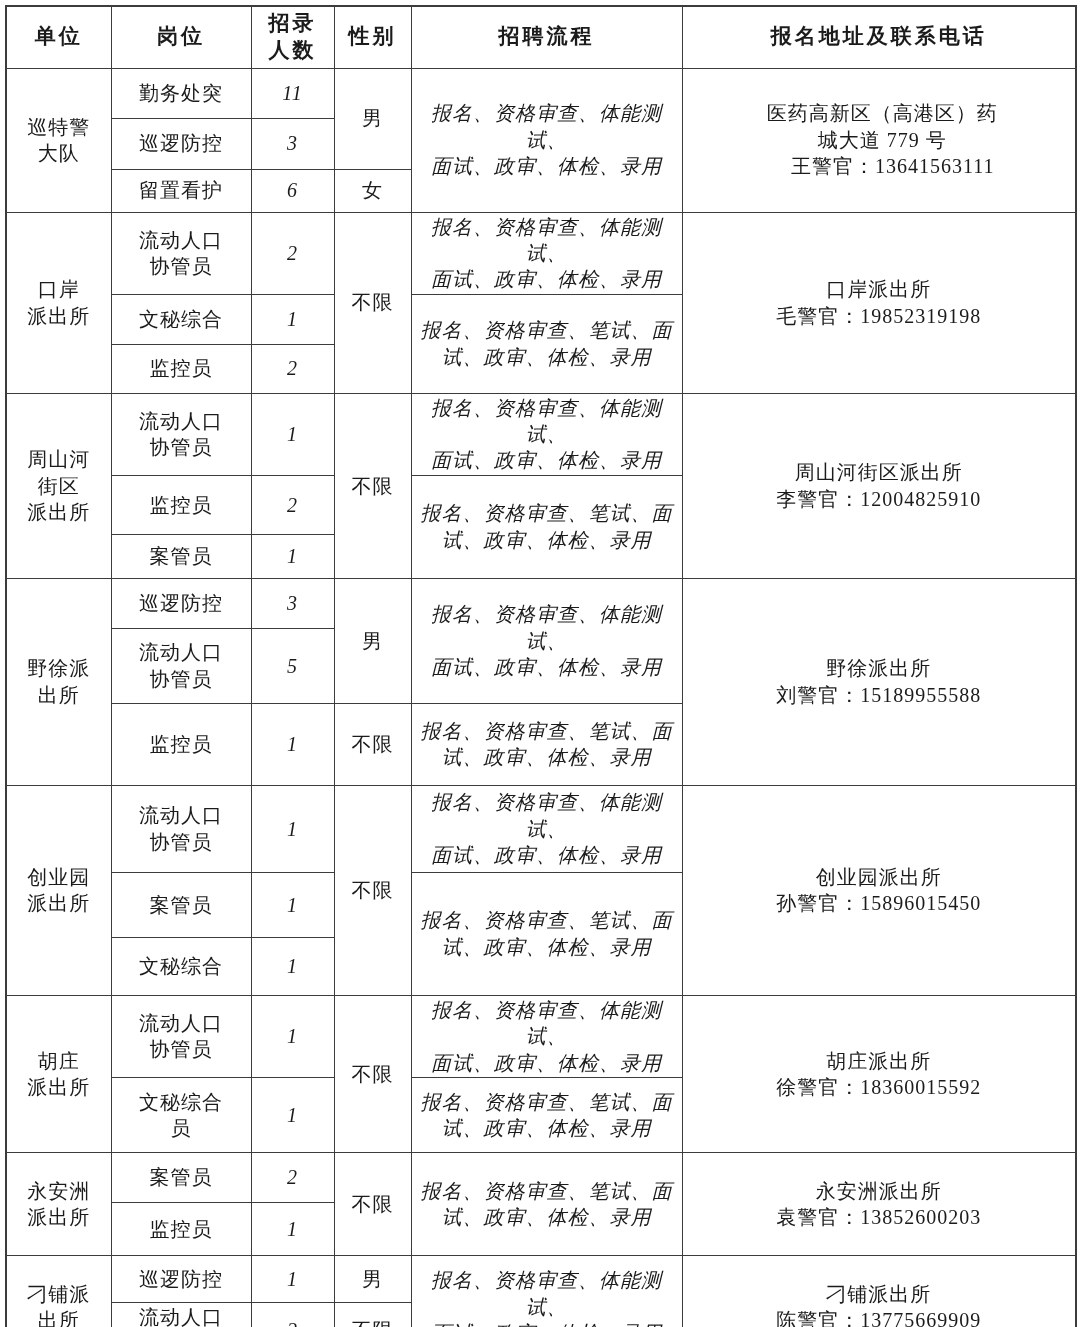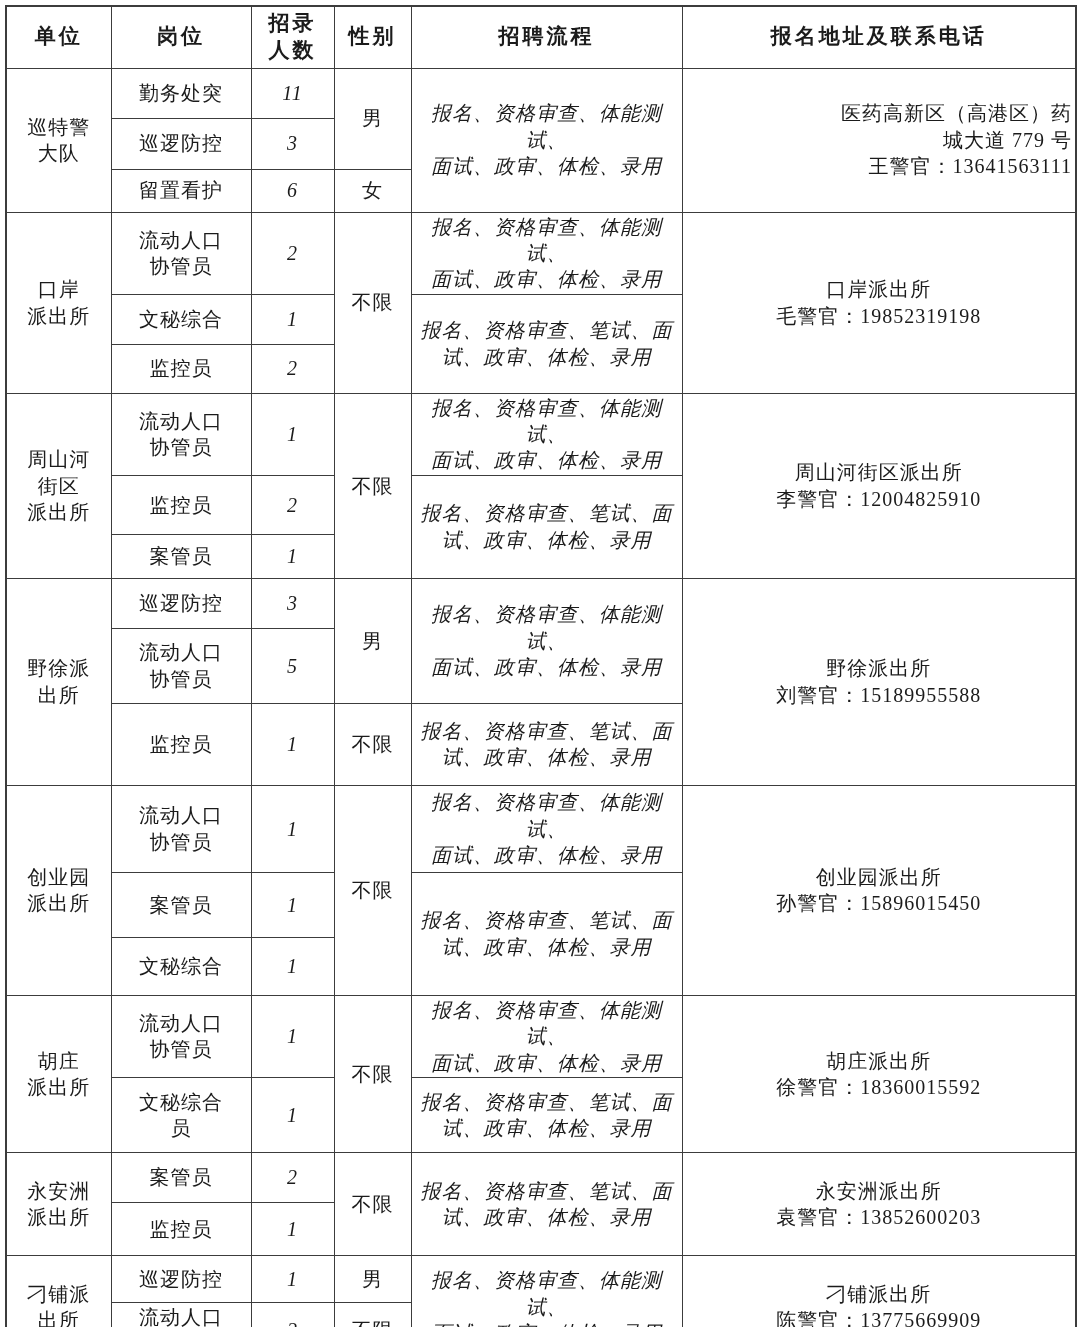--- a/index.html
+++ b/index.html
@@ -25,21 +25,21 @@
   table.recruit th {
     font-size:21px;
     font-weight:bold;
     letter-spacing:3px;
   }
   table.recruit td { font-size:20px; letter-spacing:1px; }
   td.unit { letter-spacing:3px; }
   td.gender { letter-spacing:2px; }
   td.process { letter-spacing:0.5px;font-style:italic; }
   td.contact { letter-spacing:1.5px; }
-  td.contact.left { text-align:right; padding-left:10px; }
+  td.contact.left { text-align:center; padding-left:10px; }
   td.count { font-size:20px;font-style:italic; }
 </style>
 </head>
 <body>
 
 <div class="page">
 <table class="recruit">
   <colgroup>
     <col style="width:105px">
         <col style="width:140px">

